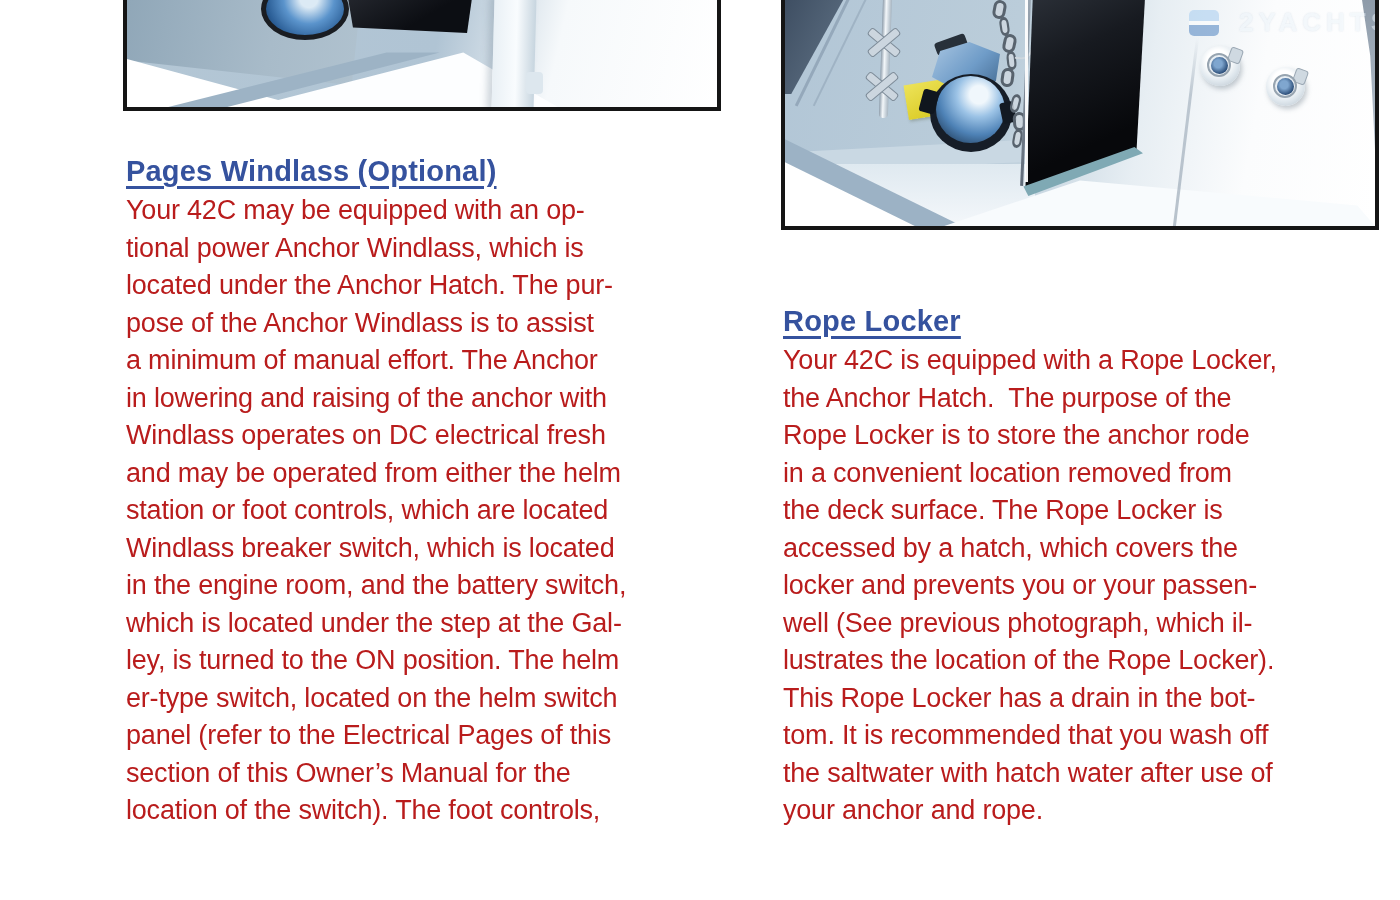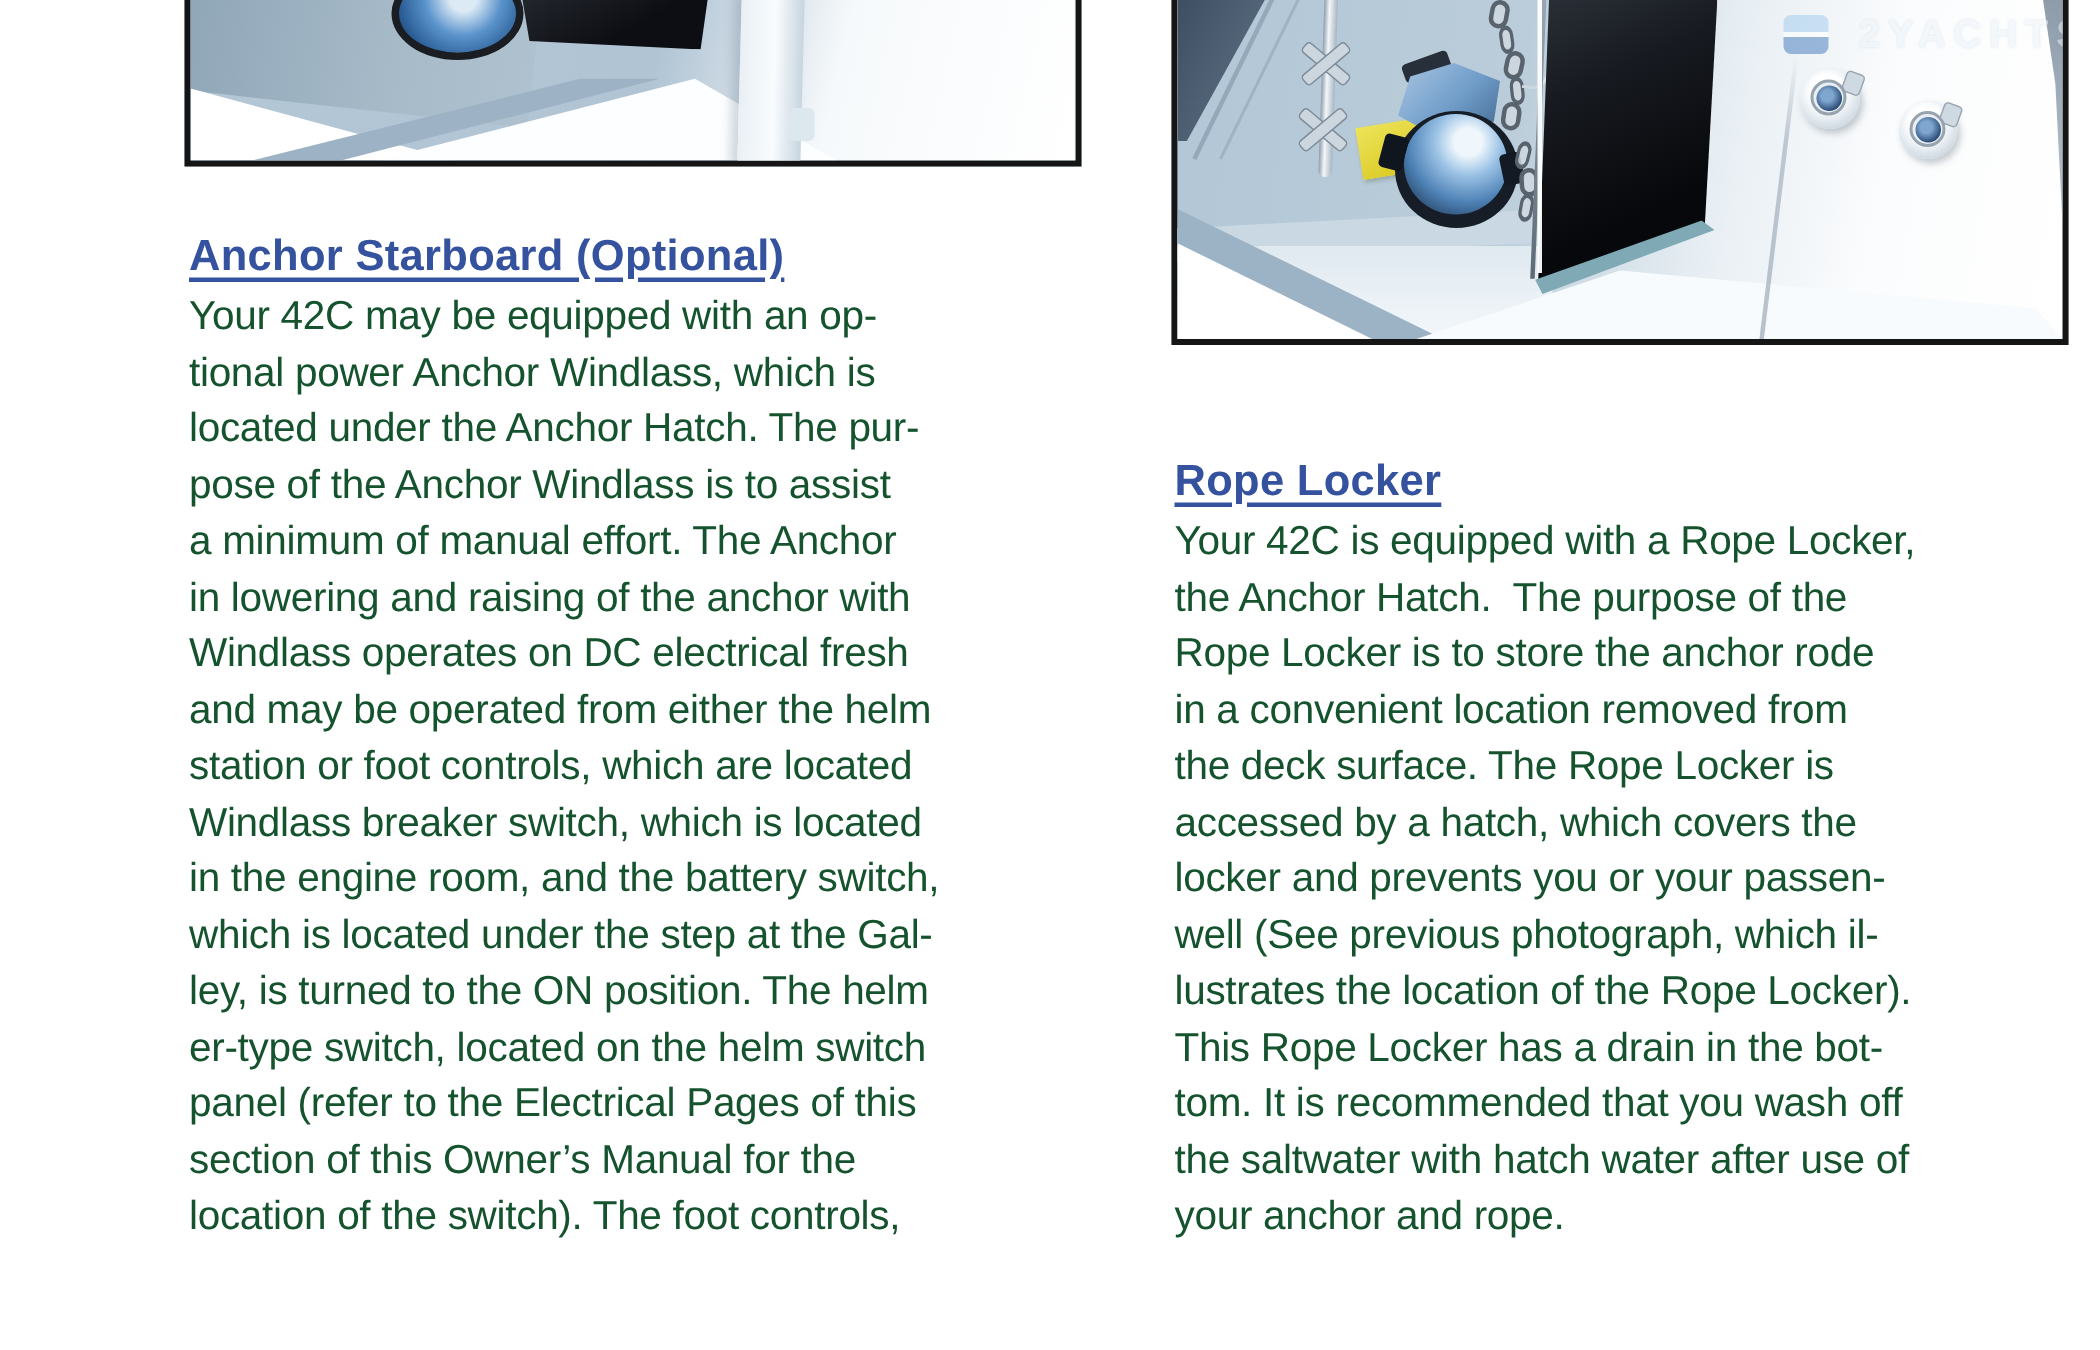--- a/index.html
+++ b/index.html
@@ -10,21 +10,21 @@
   }
   
   .heading{
     position:absolute;
     font-size:29px;font-weight:bold;color:#35529e;
     text-decoration:underline;text-decoration-thickness:3px;text-underline-offset:5px;
     letter-spacing:.2px;white-space:pre;
   }
   .bodycol{position:absolute;}
   .line{
-    font-size:27px;line-height:37.5px;color:#14532d;
+    font-size:27px;line-height:37.5px;color:#b91c1c;
     letter-spacing:-.2px;white-space:pre;
   }
   
   .photo{
     position:absolute;border:4px solid #151515;box-sizing:border-box;
     background:#b7c9d6;
   }
   .photo-inner{position:absolute;inset:0;overflow:hidden;}
   .shape{position:absolute;}
   
@@ -153,21 +153,21 @@
       <div class="latch-core"></div>
     </div>
     <div class="shape rp-rightwedge"></div>
     <div class="wm">
       <div class="wm-logo"></div>
       <div class="wm-text">2YACHTS</div>
     </div>
   </div>
 </div>
 
-<div class="heading" style="left:126px;top:155px;">Anchor Starboard (Optional)</div>
+<div class="heading" style="left:126px;top:155px;">Pages Windlass (Optional)</div>
 <div class="bodycol" style="left:126px;top:192px;">
   <div class="line">Your 42C may be equipped with an op-</div>
   <div class="line">tional power Anchor Windlass, which is</div>
   <div class="line">located under the Anchor Hatch. The pur-</div>
   <div class="line">pose of the Anchor Windlass is to assist</div>
   <div class="line">a minimum of manual effort. The Anchor</div>
   <div class="line">in lowering and raising of the anchor with</div>
   <div class="line">Windlass operates on DC electrical fresh</div>
   <div class="line">and may be operated from either the helm</div>
   <div class="line">station or foot controls, which are located</div>

